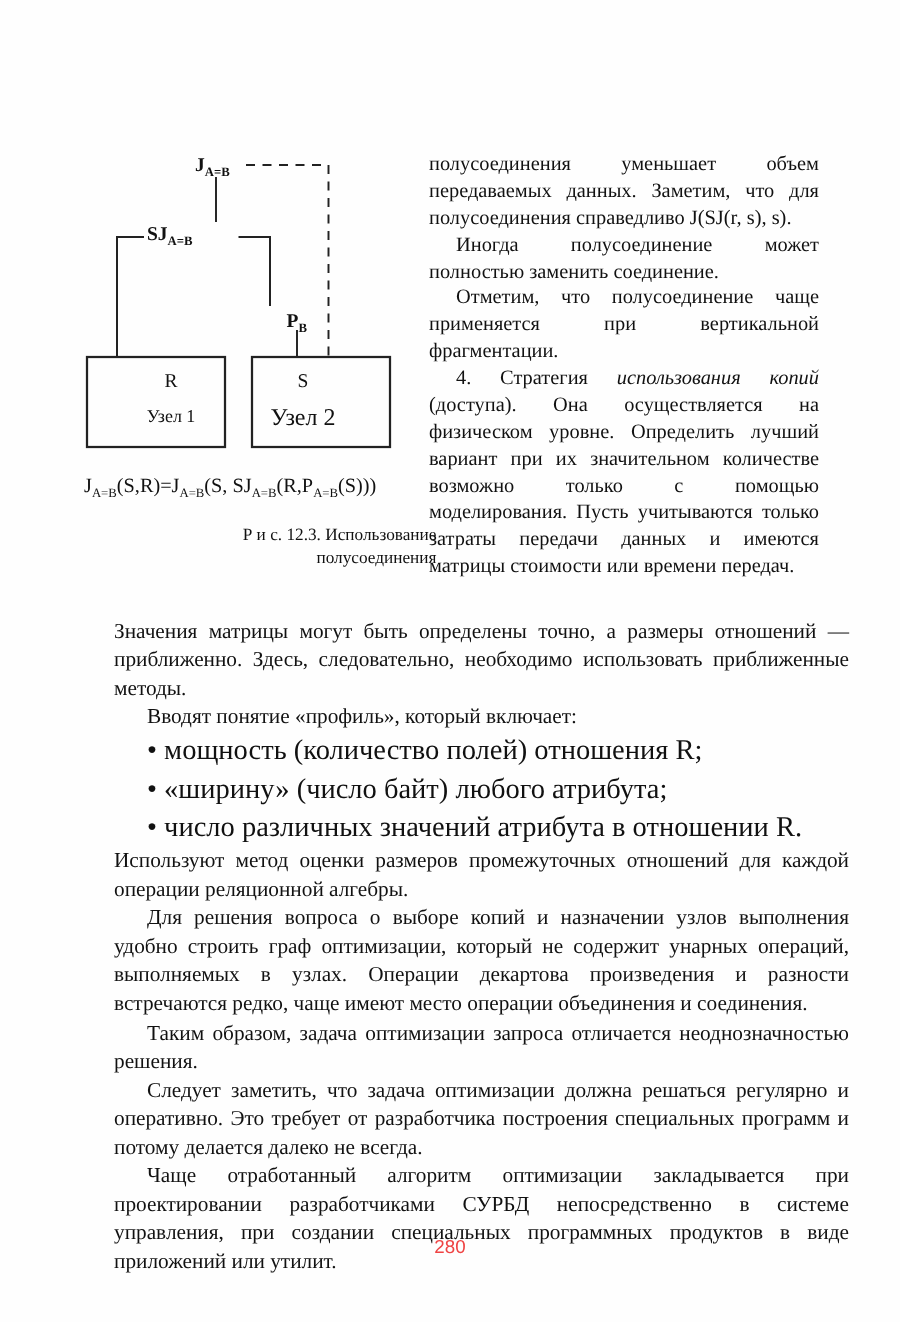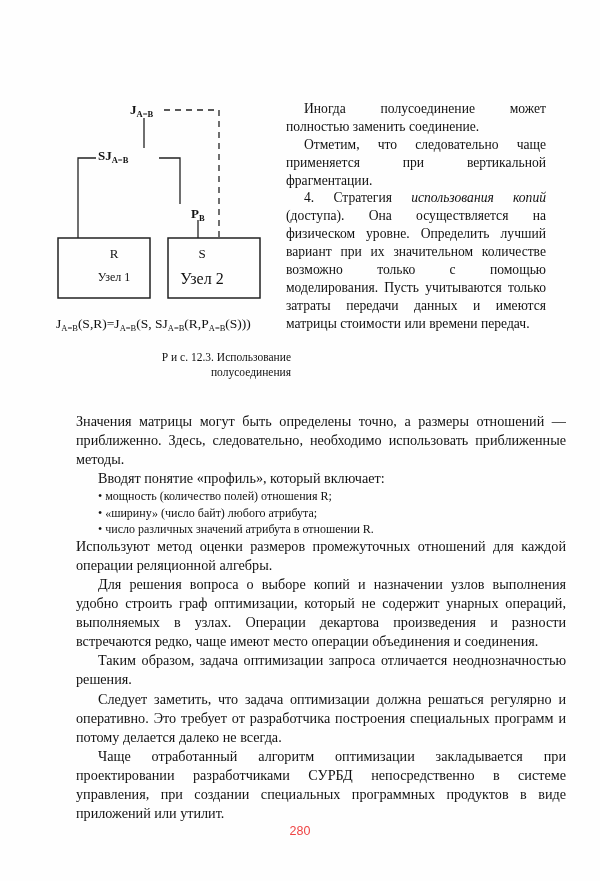--- a/index.html
+++ b/index.html
@@ -143,21 +143,21 @@
   .body-par {
     font-size: 14.2px;
     line-height: 1.345;
     text-align: justify;
     text-justify: inter-word;
     margin: 0;
     color: #111;
   }
   .body-par.indent { text-indent: 22px; }
   .bullet-line {
-    font-size: 12px;
+    font-size: 19px;
     line-height: 1.345;
     margin: 0;
     color: #111;
     text-indent: 22px;
   }
 
   
   .page-number {
     position: absolute;
     left: 0;
@@ -212,22 +212,23 @@
 
         <div class="fig-caption">
           <span class="cap-line">Р и с. 12.3. Использование</span>
           <span class="cap-line">полусоединения</span>
         </div>
 
       </div>
     </div>
 
     <div class="text-col">
+      <p class="col-par">полусоединения уменьшает объем передаваемых данных. Заметим, что для полусоединения справедливо J(SJ(r, s), s).</p>
       <p class="col-par indent">Иногда полусоединение может полностью заменить соединение.</p>
-      <p class="col-par indent">Отметим, что следовательно чаще применяется при вертикальной фрагментации.</p>
+      <p class="col-par indent">Отметим, что полусоединение чаще применяется при вертикальной фрагментации.</p>
       <p class="col-par indent"><span>4. Стратегия </span><i>использования копий</i><span> (доступа). Она осуществляется на физическом уровне. Определить лучший вариант при их значительном количестве возможно только с помощью моделирования. Пусть учитываются только затраты передачи данных и имеются матрицы стоимости или времени передач.</span></p>
     </div>
 
   </div>
 
   <div class="body-area">
 
     <p class="body-par">Значения матрицы могут быть определены точно, а размеры отношений — приближенно. Здесь, следовательно, необходимо использовать приближенные методы.</p>
 
     <p class="body-par indent">Вводят понятие «профиль», который включает:</p>

